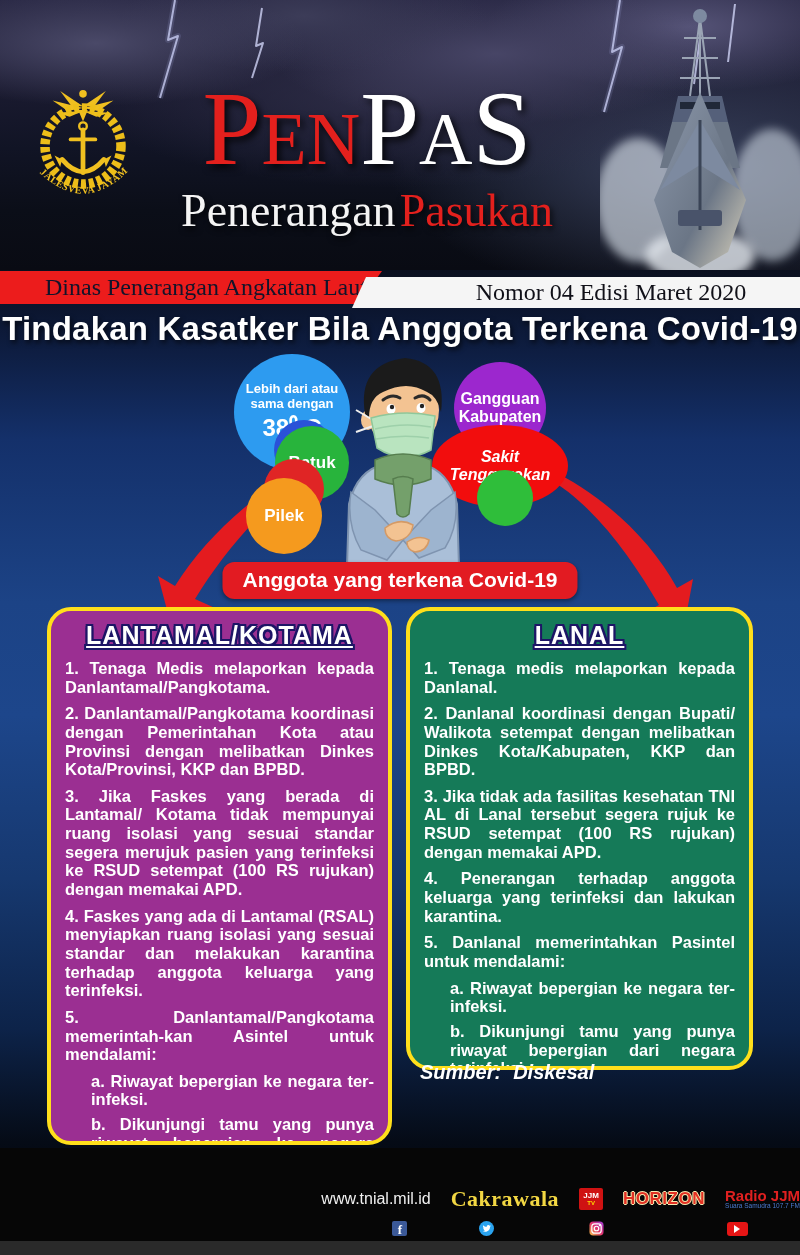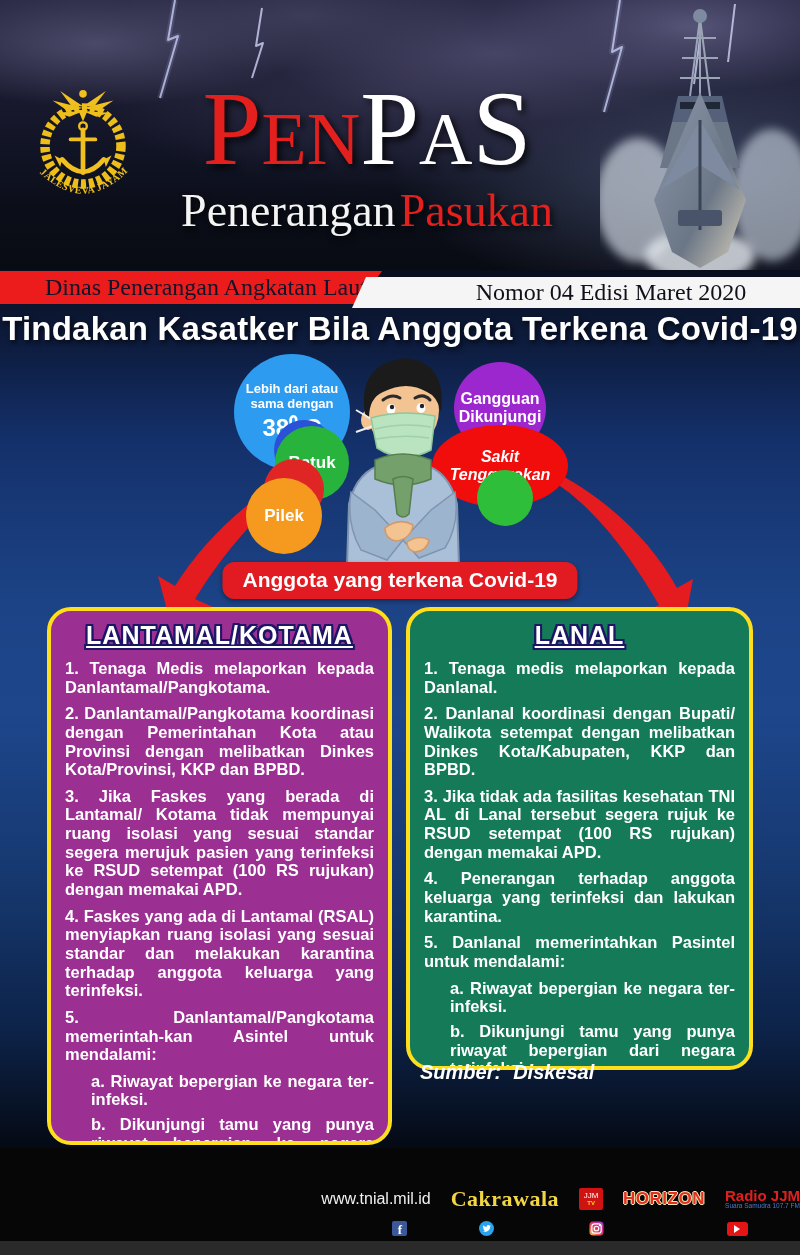--- a/index.html
+++ b/index.html
@@ -118,21 +118,21 @@
     background:#060606; display:flex; flex-direction:column; align-items:flex-end;
     justify-content:flex-start; padding-top:38px;
   }
   .media-row { display:flex; align-items:center; justify-content:center; gap:20px; }
   .website { color:#f0f0f0; font-size:16px; }
   .cakrawala { font-family:"Liberation Serif", serif; font-size:22px; font-weight:bold; color:#f2d743; letter-spacing:.5px; }
   .jjm-box {
     width:24px; height:22px; background:#cf1212; border-radius:2px;
     display:flex; flex-direction:column; align-items:center; justify-content:center; line-height:1;
   }
-  .jjm-box .jjm-t { color:#fff; font-size:8px; font-weight:normal; }
+  .jjm-box .jjm-t { color:#fff; font-size:8px; font-weight:bold; }
   .jjm-box .jjm-s { color:#ffd700; font-size:6px; font-weight:bold; }
   .horizon {
     font-size:17px; font-weight:bold; color:#e23124; letter-spacing:.5px;
     text-shadow:-1px 0 0 #f7e9b0, 1px 0 0 #f7e9b0, 0 -1px 0 #f7e9b0, 0 1px 0 #f7e9b0;
   }
   .radio { display:flex; flex-direction:column; align-items:center; line-height:1.05; }
   .radio .r-t { color:#e02020; font-size:15px; font-weight:bold; }
   .radio .r-s { color:#4a7ad0; font-size:6.5px; }
   .social-row { display:flex; align-items:center; justify-content:center; gap:26px; margin-top:9px; }
   .soc { display:flex; align-items:center; gap:6px; color:#e8e8e8; font-size:12.5px;flex-direction:column; }
@@ -245,21 +245,21 @@
   <div class="bubble bub-cres-blue"></div>
   <div class="bubble bub-cough">
       <span>Batuk</span>
     </div>
   <div class="bubble bub-cres-red"></div>
   <div class="bubble bub-cold">
       <span>Pilek</span>
     </div>
   <div class="bubble bub-breath">
     <span>Gangguan</span>
-    <span>Dikunjungi</span>
+    <span>Kabupaten</span>
   </div>
   <div class="bubble bub-throat">
     <span>Sakit</span>
     <span>Tenggorokan</span>
   </div>
   <div class="bubble bub-cres-green"></div>
 
   <svg class="patient" width="150" height="215" viewBox="0 0 150 215">
     <path d="M20,215 L22,152 Q30,118 58,112 L94,112 Q122,118 130,152 L132,215 Z" fill="#aabfd8" stroke="#7f94b0" stroke-width="2"></path>
     <rect x="62" y="92" width="28" height="26" fill="#eab07e"></rect>

